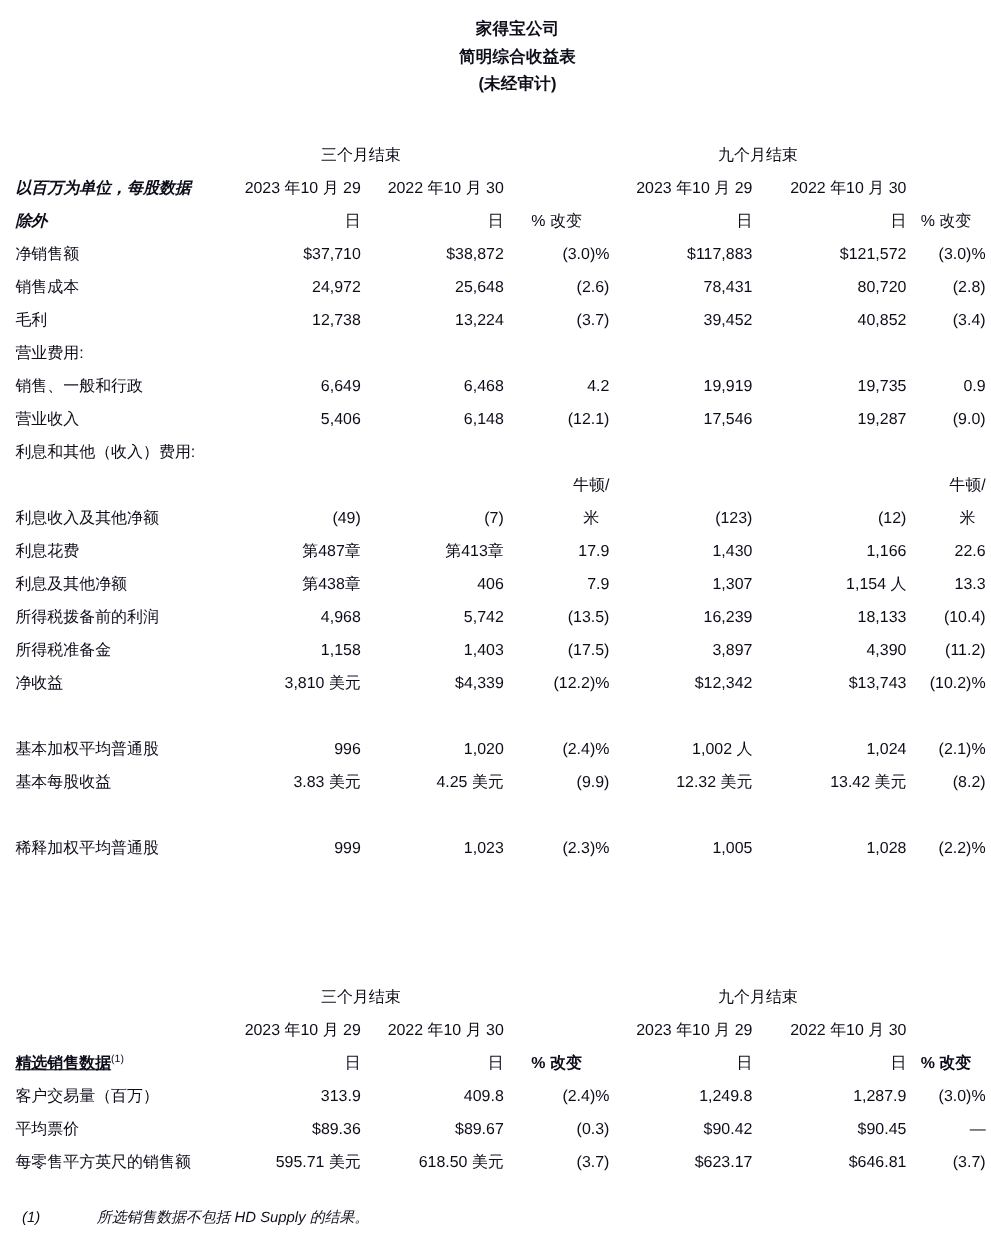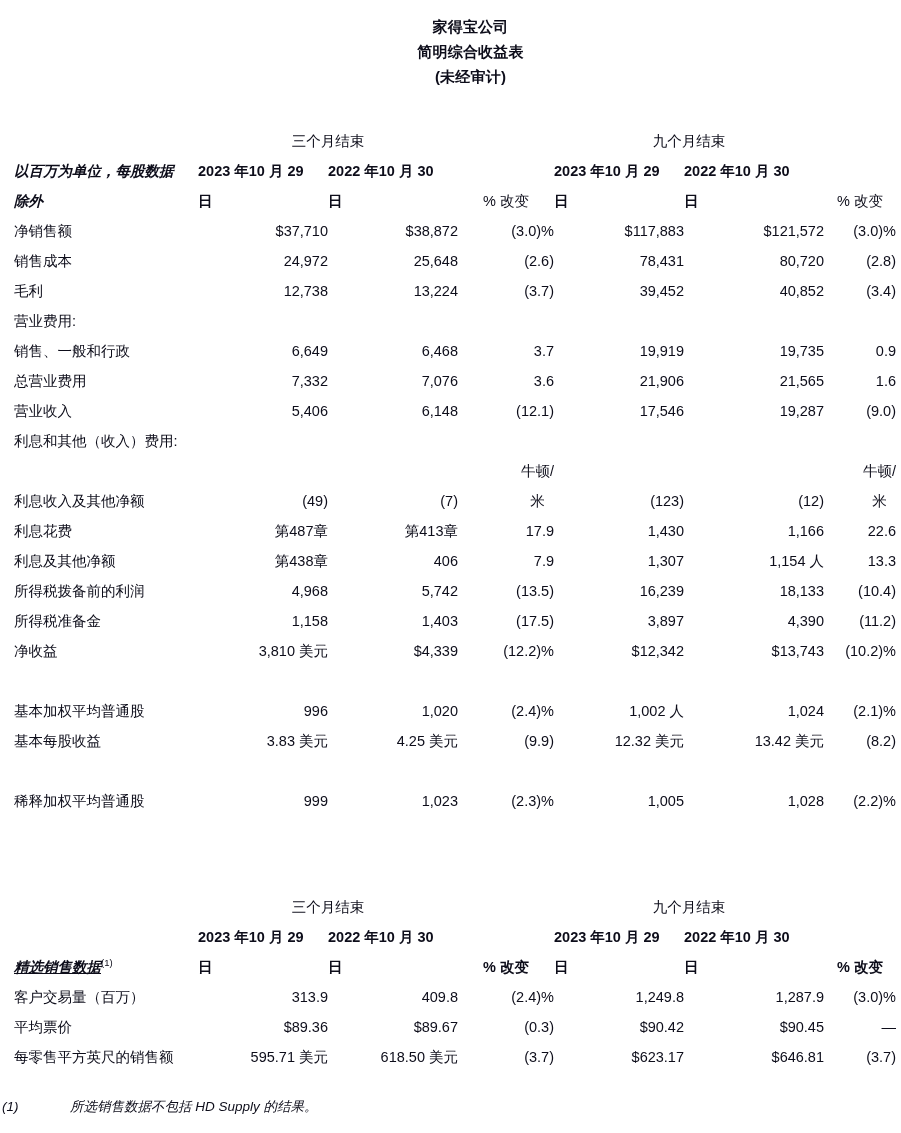--- a/index.html
+++ b/index.html
@@ -75,43 +75,42 @@
     font-size: 14.5px;
     line-height: 30px;
   }
   .hdr-italic {
     font-weight: bold;
     font-style: italic;
     font-size: 14.5px;
     line-height: 27px;
   }
   .hdr-date {
-    font-weight: bold;
-    font-size: 14.5px;
-    text-align: left;
+    font-weight: normal;
+    font-size: 14.5px;
+    text-align: right;
     line-height: 27px;
   }
   .hdr-pct {
     font-weight: normal;
     font-size: 14.5px;
     text-align: center;
     line-height: 27px;
   }
   .hdr-pct-bold {
     font-weight: bold;
     font-size: 14.5px;
     text-align: center;
     line-height: 27px;
   }
   .hdr-underline-bold {
     font-weight: bold;
     text-decoration: underline;
     font-size: 14.5px;
     line-height: 27px;
-    font-style: italic;
   }
   sup {
     font-size: 9.5px;
     vertical-align: super;
     line-height: 0;
   }
 
   .indent1 { padding-left: 10px; }
 
   .wrapcell {
@@ -122,21 +121,21 @@
 
   .nm-stack {
     display: inline-block;
     text-align: center;
     line-height: 30px;
   }
 
   
   .footnote {
     position: absolute;
-    left: 2px;
+    left: 20px;
     top: 1098px;
     font-style: italic;
     font-size: 13.5px;
     white-space: nowrap;
   }
   .footnote .fn-mark { display: inline-block; width: 68px; }
 </style>
 </head>
 <body>
 
@@ -219,33 +218,24 @@
           <td class="num"></td>
           <td class="pct"></td>
           <td class="num"></td>
           <td class="num-last"></td>
           <td class="pct-last"></td>
         </tr>
         <tr>
           <td class="lbl">销售、一般和行政</td>
           <td class="num">6,649</td>
           <td class="num">6,468</td>
-          <td class="pct">3.7</td>
+          <td class="pct">4.2</td>
           <td class="num">19,919</td>
           <td class="num-last">19,735</td>
           <td class="pct-last">0.9</td>
-        </tr>
-        <tr>
-          <td class="lbl indent1">总营业费用</td>
-          <td class="num">7,332</td>
-          <td class="num">7,076</td>
-          <td class="pct">3.6</td>
-          <td class="num">21,906</td>
-          <td class="num-last">21,565</td>
-          <td class="pct-last">1.6</td>
         </tr>
         <tr>
           <td class="lbl">营业收入</td>
           <td class="num">5,406</td>
           <td class="num">6,148</td>
           <td class="pct">(12.1)</td>
           <td class="num">17,546</td>
           <td class="num-last">19,287</td>
           <td class="pct-last">(9.0)</td>
         </tr>

